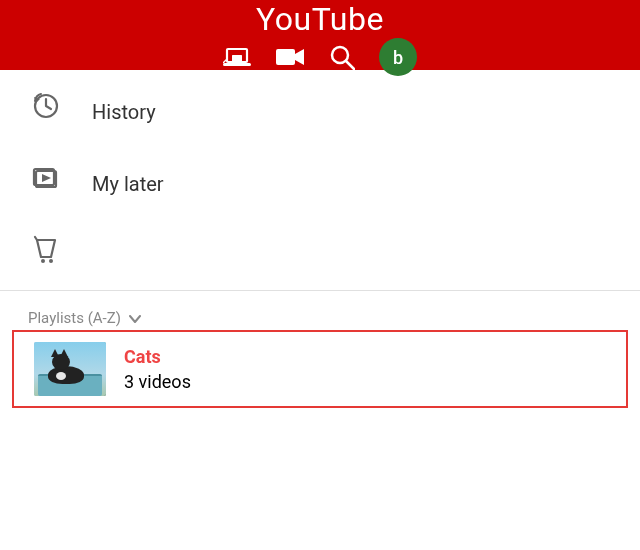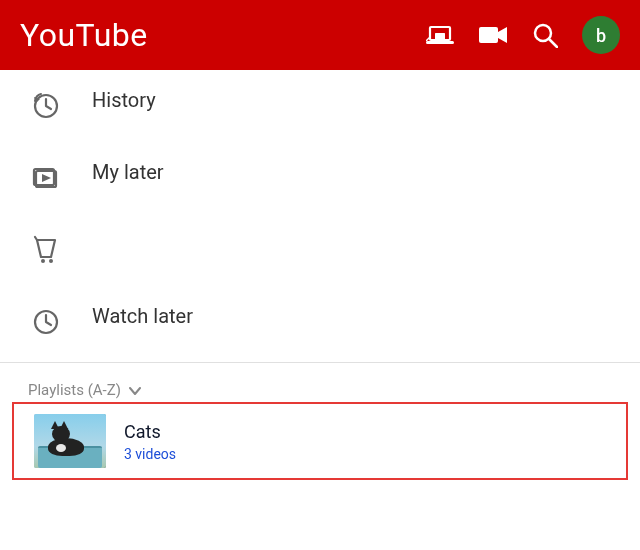--- a/index.html
+++ b/index.html
@@ -17,20 +17,21 @@
     }
 
     
     .header {
       background-color: #cc0000;
       height: 70px;
       display: flex;
       align-items: center;
       padding: 0 20px;
       justify-content: space-between;
+      flex-direction: column;
     }
 
     .header-title {
       color: #fff;
       font-size: 32px;
       font-weight: 400;
       letter-spacing: 0.5px;
     }
 
     .header-icons {
@@ -63,21 +64,21 @@
     }
 
     
     .menu-list {
       list-style: none;
       padding: 0;
     }
 
     .menu-item {
       display: flex;
-      align-items: flex-start;
+      align-items: flex-end;
       padding: 18px 28px;
       cursor: pointer;
       gap: 28px;
     }
 
     .menu-icon {
       width: 36px;
       height: 36px;
       display: flex;
       align-items: center;
@@ -147,27 +148,27 @@
     }
 
     .playlist-info {
       display: flex;
       flex-direction: column;
       gap: 4px;
     }
 
     .playlist-name {
       font-size: 18px;
-      color: #0f172a;
-      font-weight: 400;
+      color: #ef4444;
+      font-weight: 700;
     }
 
     .playlist-count {
-      font-size: 14px;
-      color: #1d4ed8;
+      font-size: 18px;
+      color: #000000;
     }
 
     
     .svg-icon {
       width: 30px;
       height: 30px;
     }
   </style>
 </head>
 <body>
@@ -234,29 +235,20 @@
     <div class="menu-icon">
       <svg class="svg-icon" viewBox="0 0 30 30" fill="none" xmlns="http://www.w3.org/2000/svg">
         <path d="M6,5 L24,5 L20,22 L10,22 Z" fill="none" stroke="#666" stroke-width="2.2" stroke-linejoin="round"></path>
         <path d="M6,5 L4,2" stroke="#666" stroke-width="2.2" stroke-linecap="round"></path>
         <circle cx="12" cy="26" r="2" fill="#666"></circle>
         <circle cx="20" cy="26" r="2" fill="#666"></circle>
       </svg>
     </div>
   </li>
 
-  <li class="menu-item">
-    <div class="menu-icon">
-      <svg class="svg-icon" viewBox="0 0 30 30" fill="none" xmlns="http://www.w3.org/2000/svg">
-        <circle cx="15" cy="15" r="11" stroke="#666" stroke-width="2.2"></circle>
-        <polyline points="15,8 15,15 20,18" stroke="#666" stroke-width="2.2" stroke-linecap="round" stroke-linejoin="round"></polyline>
-      </svg>
-    </div>
-    <span class="menu-label">Watch later</span>
-  </li>
 </ul>
 
 <div class="divider"></div>
 
 <div class="playlists-header">
   <span class="playlists-header-text">Playlists (A-Z)</span>
   <span class="chevron-icon">
     <svg width="12" height="8" viewBox="0 0 12 8" fill="none" xmlns="http://www.w3.org/2000/svg">
       <path d="M1 1L6 7L11 1" stroke="#888" stroke-width="2" stroke-linecap="round" stroke-linejoin="round"></path>
     </svg>

